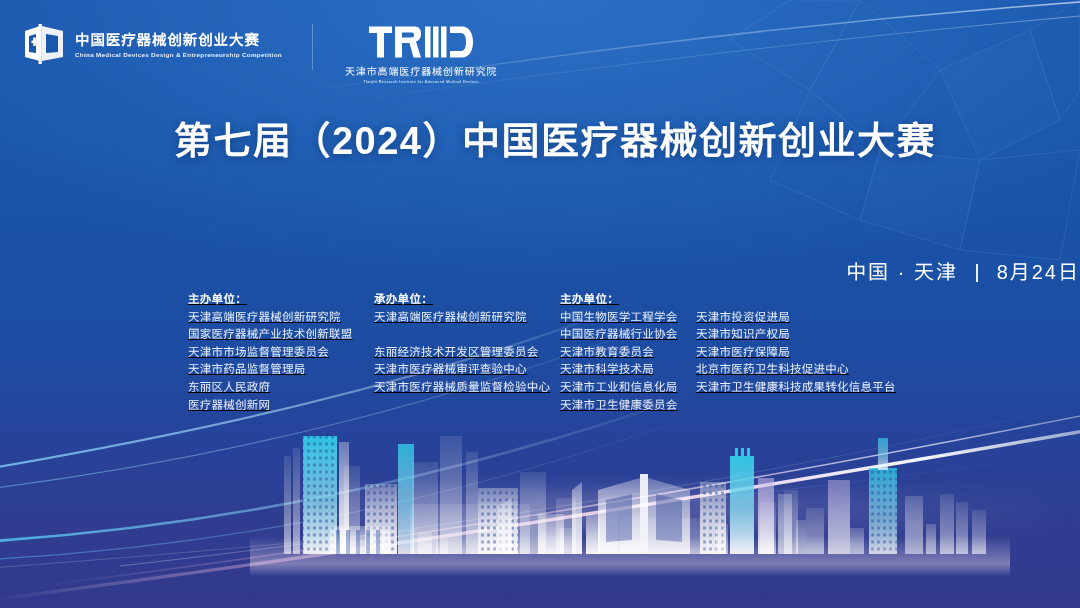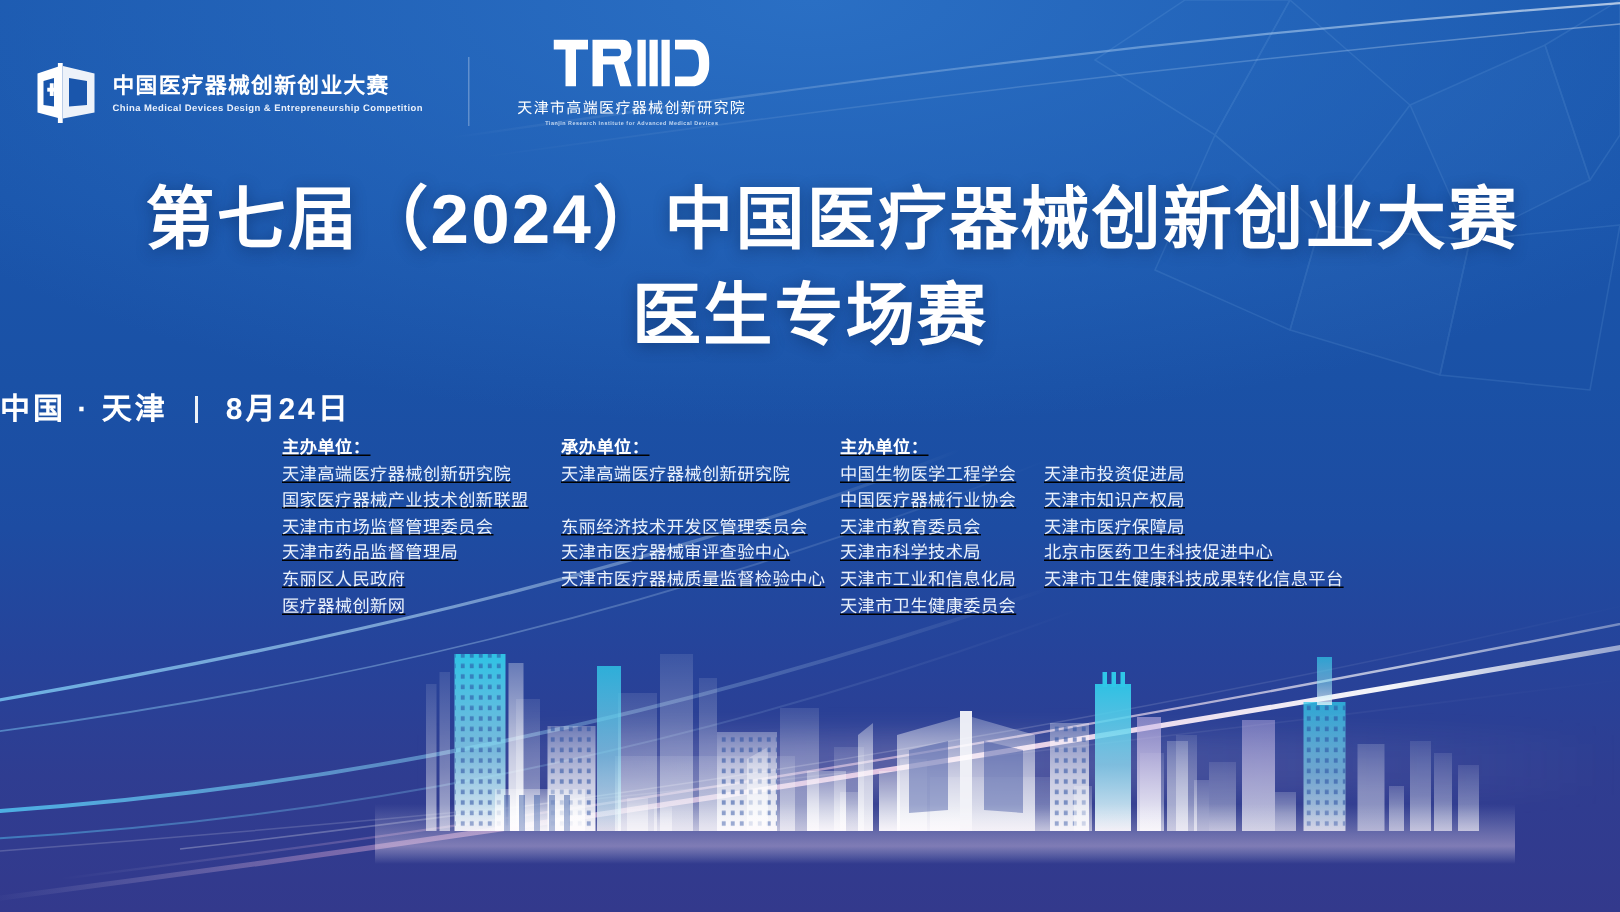--- a/index.html
+++ b/index.html
@@ -26,21 +26,21 @@
   
   .poly { position:absolute; top:0; right:0; width:520px; height:300px;
           opacity:.30; pointer-events:none; }
 
   
   .streaks { position:absolute; inset:0; pointer-events:none; }
 
   
   .header {
     position:absolute; left:22px; top:24px;
-    display:flex; align-items:flex-end; gap:16px;
+    display:flex; align-items:flex-start; gap:16px;
   }
   .logo-block { display:flex; align-items:center; gap:9px; }
   .door-icon { width:44px; height:42px; flex:0 0 auto; }
   .logo-text { display:flex; flex-direction:column; justify-content:center; }
   .logo-cn {
     color:#fff; font-size:14.5px; font-weight:700; letter-spacing:.9px;
     line-height:1.25; white-space:nowrap;
   }
   .logo-en {
     color:#e9f0fb; font-size:6.2px; font-weight:700; letter-spacing:.28px;
@@ -58,33 +58,33 @@
     margin-top:3px; white-space:nowrap;
   }
   .trimd-en {
     color:#cfe0f5; font-size:3.6px; font-weight:700; letter-spacing:.35px;
     margin-top:2px; white-space:nowrap; opacity:.9;
   }
 
   
   .title-wrap { position:absolute; left:0; right:0; top:118px; text-align:center; }
   .title-1 {
-    color:#fff; font-size:46px; font-weight:700; letter-spacing:1.5px;
+    color:#fff; font-size:38px; font-weight:700; letter-spacing:1.5px;
     line-height:1.26; white-space:nowrap;
     text-shadow:0 2px 10px rgba(4,24,64,.40);
     padding-left:30px;
   }
   .title-2 {
     color:#fff; font-size:46px; font-weight:700; letter-spacing:1.5px;
     line-height:1.26; margin-top:6px; white-space:nowrap;
     text-shadow:0 2px 10px rgba(4,24,64,.40);
   }
   .meta-line {
-    position:absolute; left:0; right:0; top:256px; text-align:left;
-    color:#fff; font-size:20px; font-weight:700; letter-spacing:2px;
+    position:absolute; left:0; right:0; top:256px; text-align:right;
+    color:#fff; font-size:20px; font-weight:400; letter-spacing:2px;
     white-space:nowrap;
   }
   .meta-sep {
     display:inline-block; width:1.6px; height:18px; background:#ffffff;
     vertical-align:-3px; margin:0 11px; opacity:.92;
   }
 
   
   .orgs {
     position:absolute; left:188px; top:291px; width:716px;
@@ -224,21 +224,20 @@
                    C191 49 194 42 194 31 C194 20 191 13 184 13 H162 Z"></path>
         </g>
       </svg>
       <div class="trimd-cn">天津市高端医疗器械创新研究院</div>
       <div class="trimd-en">Tianjin Research Institute for Advanced Medical Devices</div>
     </div>
   </div>
 
   <div class="title-wrap">
     <div class="title-1">第七届（2024）中国医疗器械创新创业大赛</div>
-    <div class="title-2">医生专场赛</div>
   </div>
 
   <div class="meta-line">
     <span>中国 · 天津</span>
     <span class="meta-sep"></span>
     <span>8月24日</span>
   </div>
 
   <div class="orgs">
     <div class="col col-1">

